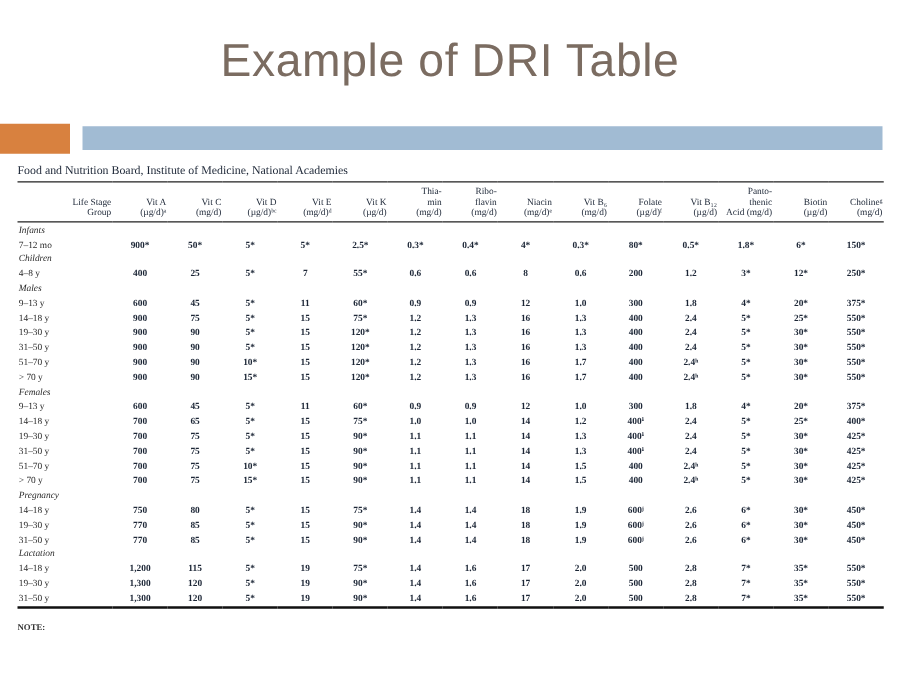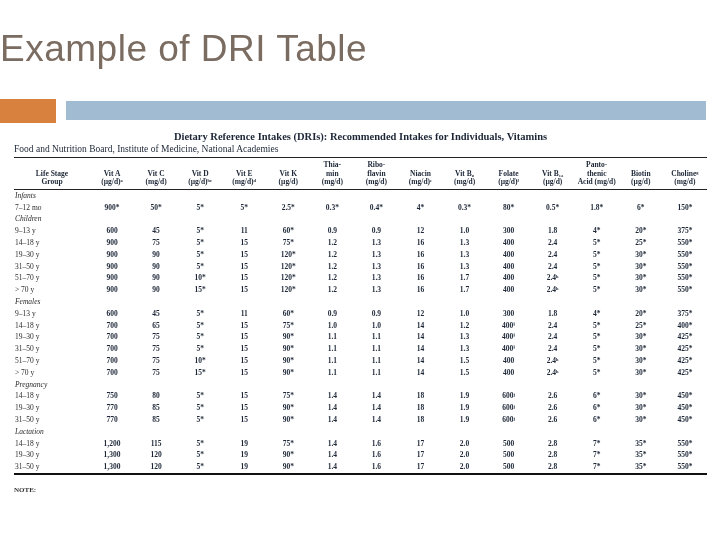--- a/index.html
+++ b/index.html
@@ -1,21 +1,21 @@
 <!DOCTYPE html>
 <html><head>
 <meta charset="utf-8">
 <style>
   html,body{margin:0;padding:0;}
   body{
     width:720px;height:540px;background:#ffffff;position:relative;
     overflow:hidden;font-family:"Liberation Sans","DejaVu Sans",sans-serif;
   }
   .slide-title{
-    position:absolute;top:28px;left:0;width:720px;text-align:left;
+    position:absolute;top:28px;left:0;width:720px;text-align:center;
     font-size:37px;font-weight:400;color:#7b6c61;letter-spacing:0.5px;
     font-family:"Liberation Sans","DejaVu Sans",sans-serif;
   }
   .accent-square{
     position:absolute;left:0;top:99px;width:56px;height:24px;background:#d8813f;
   }
   .accent-bar{
     position:absolute;left:66px;top:101px;width:640px;height:19px;background:#a1bbd3;
   }
   .table-wrap{
@@ -28,21 +28,21 @@
   }
   .t-subtitle{
     text-align:left;font-size:9.5px;line-height:12px;margin-bottom:2px;color:#1c2636;
   }
   table.dri{
     border-collapse:collapse;table-layout:fixed;width:100%;
     font-size:7.5px;
   }
   table.dri thead tr{border-top:1.6px solid #222;}
   table.dri th{
-    font-weight:bold;text-align:center;vertical-align:bottom;
+    font-weight:normal;text-align:right;vertical-align:bottom;
     white-space:pre-line;line-height:8.6px;padding:3px 1px 2px 1px;
     border-bottom:1.4px solid #222;color:#1c2636;
   }
   table.dri td{padding:0 1px;line-height:11.8px;height:11.8px;}
   td.section-label{font-style:italic;color:#2a2a2a;}
   td.row-label{padding-left:9px;white-space:nowrap;color:#2a2a2a;}
   td.cell-value{text-align:center;font-weight:bold;color:#1c2636;}
   table.dri tbody{border-bottom:2px solid #111;margin-left:12px;}
   .note-line{
     height:6px;overflow:hidden;font-size:7px;line-height:9px;
@@ -50,21 +50,20 @@
   }
 </style>
 </head>
 <body>
 
 <div class="slide-title">Example of DRI Table</div>
 <div class="accent-square"></div>
 <div class="accent-bar"></div>
 
 <div class="table-wrap">
-  <div class="t-title">Dietary Reference Intakes (DRIs): Recommended Intakes for Individuals, Vitamins</div>
   <div class="t-subtitle">Food and Nutrition Board, Institute of Medicine, National Academies</div>
   <table class="dri">
     <colgroup id="cols">
         <col style="width: 76px;">
         <col style="width: auto;">
         <col style="width: auto;">
         <col style="width: auto;">
         <col style="width: auto;">
         <col style="width: auto;">
         <col style="width: auto;">
@@ -132,20 +131,40 @@
           <td class="cell-value">80*</td>
           <td class="cell-value">0.5*</td>
           <td class="cell-value">1.8*</td>
           <td class="cell-value">6*</td>
           <td class="cell-value">150*</td>
         </tr>
         <tr>
           <td colspan="15" class="section-label">Children</td>
         </tr>
         <tr>
+          <td class="row-label">4–8 y</td>
+          <td class="cell-value">400</td>
+          <td class="cell-value">25</td>
+          <td class="cell-value">5*</td>
+          <td class="cell-value">7</td>
+          <td class="cell-value">55*</td>
+          <td class="cell-value">0.6</td>
+          <td class="cell-value">0.6</td>
+          <td class="cell-value">8</td>
+          <td class="cell-value">0.6</td>
+          <td class="cell-value">200</td>
+          <td class="cell-value">1.2</td>
+          <td class="cell-value">3*</td>
+          <td class="cell-value">12*</td>
+          <td class="cell-value">250*</td>
+        </tr>
+        <tr>
+          <td colspan="15" class="section-label">Males</td>
+        </tr>
+        <tr>
           <td class="row-label">9–13 y</td>
           <td class="cell-value">600</td>
           <td class="cell-value">45</td>
           <td class="cell-value">5*</td>
           <td class="cell-value">11</td>
           <td class="cell-value">60*</td>
           <td class="cell-value">0.9</td>
           <td class="cell-value">0.9</td>
           <td class="cell-value">12</td>
           <td class="cell-value">1.0</td>

